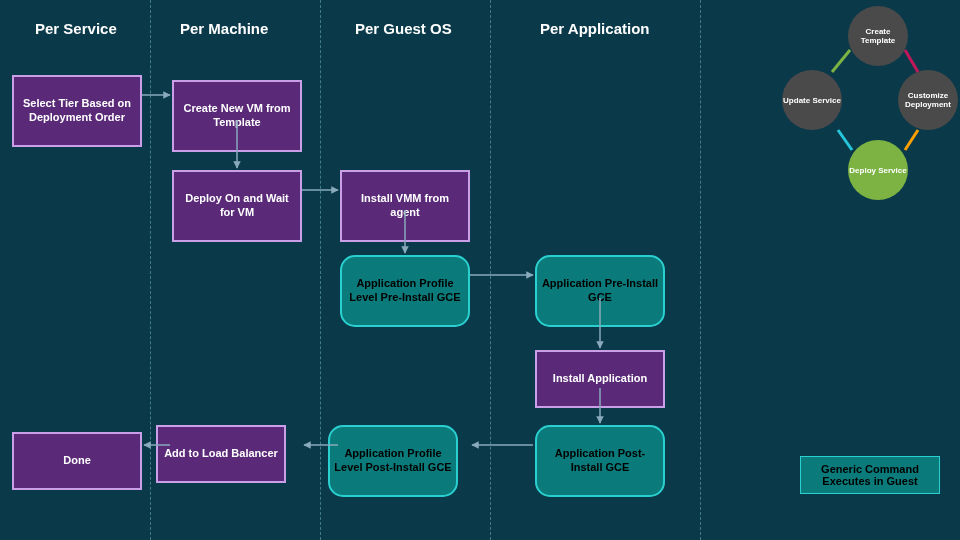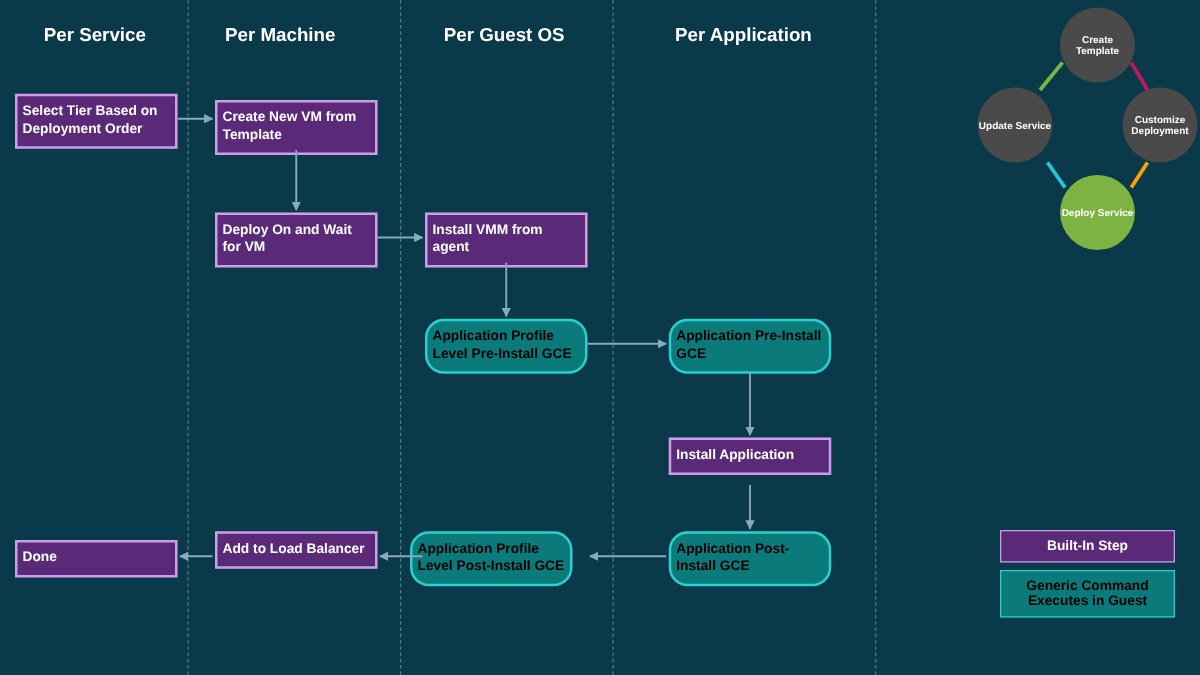--- a/index.html
+++ b/index.html
@@ -1,19 +1,19 @@
 <!DOCTYPE html>
 <html><head>
 <meta charset="utf-8">
 <style>
   html,body{margin:0;padding:0;width:960px;height:540px;background:#0a3a4a;font-family:"Segoe UI",Arial,sans-serif;overflow:hidden;}
   .header{position:absolute;top:0;left:0;right:0;height:40px;}
   .hcell{position:absolute;top:8px;font-size:15px;font-weight:600;color:#fff;margin-top:12px;}
   .divider{position:absolute;top:0;width:0;height:540px;border-left:1px dashed #6aa;opacity:.6;}
-  .box{position:absolute;width:130px;padding:6px 4px;font-size:11px;font-weight:600;line-height:1.25;border:2px solid;box-sizing:border-box;}
+  .box{position:absolute;width:130px;padding:20px 4px;text-align:center;font-size:11px;font-weight:600;line-height:1.25;border:2px solid;box-sizing:border-box;}
   .purple{background:#5a2a78;color:#fff;border-color:#c9a0e8;}
   .teal  {background:#0b7a7a;color:#000;border-color:#2ad0d0;border-radius:15px;}
   .legend{position:absolute;right:20px;bottom:40px;width:140px;}
   .lg{margin:6px 0;padding:6px 4px;text-align:center;font-size:11px;font-weight:600;border:1px solid;}
   .circle{position:absolute;width:60px;height:60px;border-radius:50%;display:flex;align-items:center;justify-content:center;text-align:center;font-size:8px;font-weight:700;color:#fff;}
   .c-gray{background:#4a4a4a;}
   .c-green{background:#7cb342;}
   svg.arrows{position:absolute;inset:0;width:960px;height:540px;pointer-events:none;}
 </style>
 </head>
@@ -33,21 +33,21 @@
 
 <div class="box purple" style="left:12px; top:75px">Select Tier Based on Deployment Order</div>
 <div class="box purple" style="left:172px;top:80px">Create New VM from Template</div>
 <div class="box purple" style="left:172px;top:170px">Deploy On and Wait for VM</div>
 <div class="box purple" style="left:340px;top:170px">Install VMM from agent</div>
 <div class="box teal" style="left:340px;top:255px">Application Profile Level Pre-Install GCE</div>
 <div class="box teal" style="left:535px;top:255px">Application Pre-Install GCE</div>
 <div class="box purple" style="left:535px;top:350px">Install Application</div>
 <div class="box teal" style="left:535px;top:425px">Application Post-Install GCE</div>
 <div class="box teal" style="left:328px;top:425px">Application Profile Level Post-Install GCE</div>
-<div class="box purple" style="left:172px;top:425px">Add to Load Balancer</div>
+<div class="box purple" style="left:156px;top:425px">Add to Load Balancer</div>
 <div class="box purple" style="left:12px; top:432px">Done</div>
 
 <div class="circle c-gray" style="left:848px;top:6px">Create Template</div>
 <div class="circle c-gray" style="left:782px;top:70px">Update Service</div>
 <div class="circle c-gray" style="left:898px;top:70px">Customize Deployment</div>
 <div class="circle c-green" style="left:848px;top:140px">Deploy Service</div>
 
 <svg class="arrows">
   <defs>
       <marker id="ah" viewBox="0 0 10 10" refX="9" refY="5" markerWidth="5" markerHeight="5" orient="auto">
@@ -69,15 +69,14 @@
 
   <g stroke-width="3" fill="none">
     <line x1="850" y1="50" x2="832" y2="72" stroke="#7cb342"></line>
     <line x1="905" y1="50" x2="918" y2="72" stroke="#c2185b"></line>
     <line x1="838" y1="130" x2="852" y2="150" stroke="#26c6da"></line>
     <line x1="918" y1="130" x2="905" y2="150" stroke="#ffa000"></line>
   </g>
 </svg>
 
 <div class="legend">
-  <div class="lg" style="background:#5a2a78;color:#fff;border-color:#c9a0e8">Built-In Step</div>
   <div class="lg" style="background:#0b7a7a;color:#000;border-color:#2ad0d0">Generic Command Executes in Guest</div>
 </div>
 
 </body></html>

